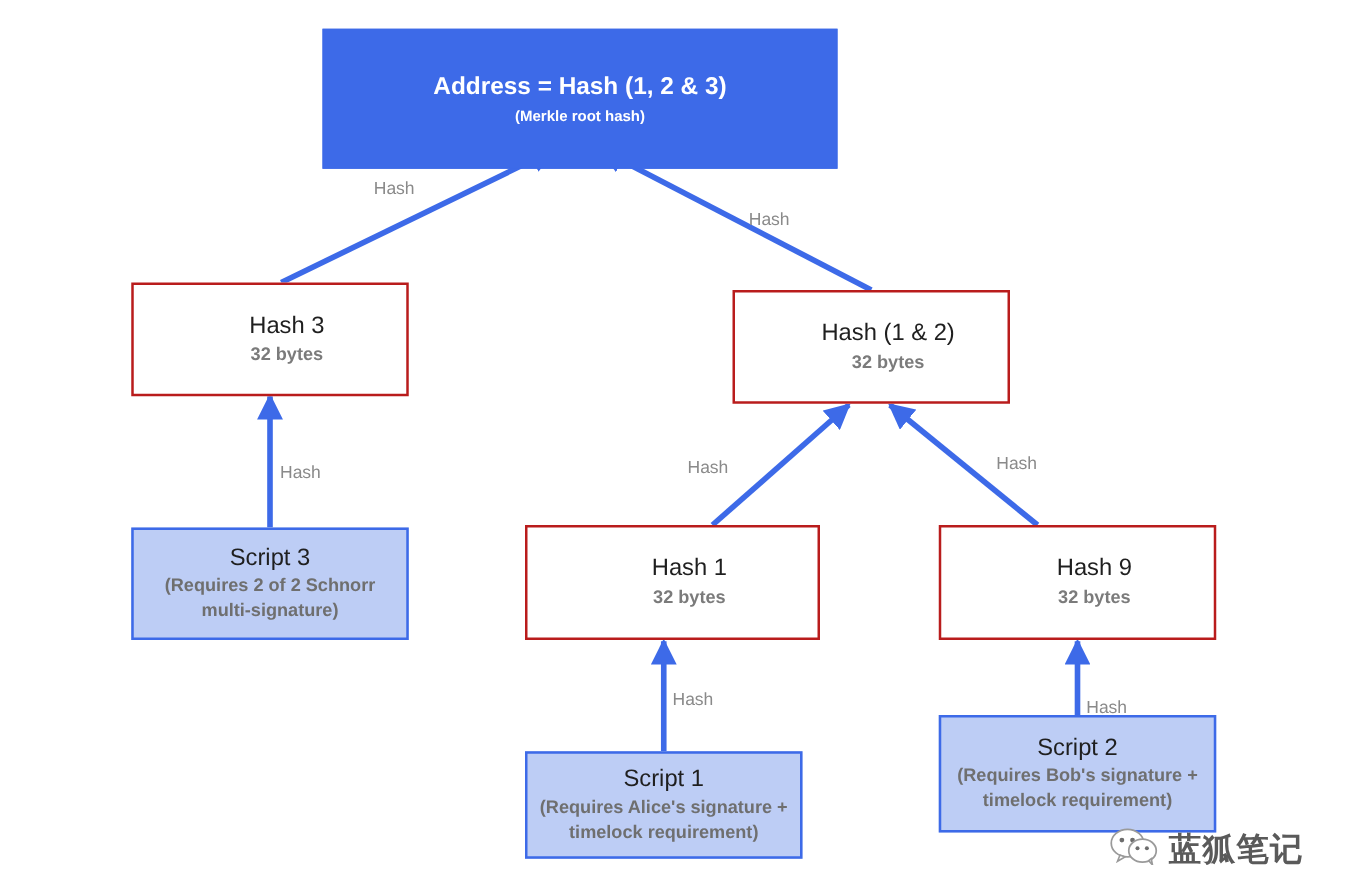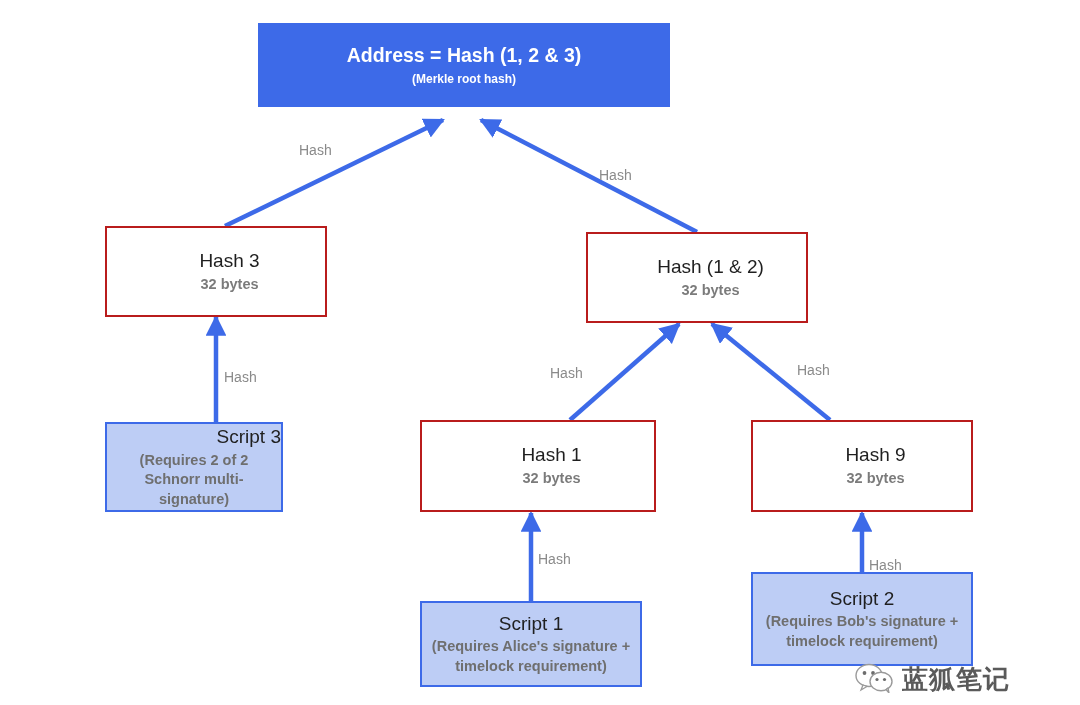--- a/index.html
+++ b/index.html
@@ -138,36 +138,36 @@
   <div class="edge-label" style="left:224px; top:369px;">Hash</div>
 
   <div class="edge-label" style="left:550px; top:365px;">Hash</div>
 
   <div class="edge-label" style="left:797px; top:362px;">Hash</div>
 
   <div class="edge-label" style="left:538px; top:551px;">Hash</div>
 
   <div class="edge-label" style="left:869px; top:557px;">Hash</div>
 
-  <div class="node root" style="left:258px; top:23px; width:412px; height:84px;">
+  <div class="node root" style="left:258px; top:23px; width:412px; height:112px;">
     <div class="title">Address = Hash (1, 2 &amp; 3)</div>
     <div class="sub">(Merkle root hash)</div>
   </div>
 
   <div class="node hash" style="left:105px; top:226px; width:222px; height:91px;">
     <div class="title">Hash 3</div>
     <div class="sub">32 bytes</div>
   </div>
 
   <div class="node hash" style="left:586px; top:232px; width:222px; height:91px;">
     <div class="title">Hash (1 &amp; 2)</div>
     <div class="sub">32 bytes</div>
   </div>
 
-  <div class="node script" style="left:105px; top:422px; width:178px; height:90px;align-items:flex-end;">
+  <div class="node script" style="left:105px; top:422px; width:222px; height:90px;">
     <div class="title">Script 3</div>
     <div class="sub">(Requires 2 of 2 Schnorr multi-signature)</div>
   </div>
 
   <div class="node hash" style="left:420px; top:420px; width:236px; height:92px;">
     <div class="title">Hash 1</div>
     <div class="sub">32 bytes</div>
   </div>
 
   <div class="node hash" style="left:751px; top:420px; width:222px; height:92px;">
@@ -178,21 +178,21 @@
   <div class="node script" style="left:420px; top:601px; width:222px; height:86px;">
     <div class="title">Script 1</div>
     <div class="sub">(Requires Alice's signature + timelock requirement)</div>
   </div>
 
   <div class="node script" style="left:751px; top:572px; width:222px; height:94px;">
     <div class="title">Script 2</div>
     <div class="sub">(Requires Bob's signature + timelock requirement)</div>
   </div>
 
-  <div id="watermark" style="left:855px; top:662px;">
+  <div id="watermark" style="left:888px; top:662px;">
     <span>
       <svg width="40" height="30" viewBox="0 0 40 30" xmlns="http://www.w3.org/2000/svg">
         <ellipse cx="14" cy="12.5" rx="13" ry="11" fill="#ffffff" stroke="#9a9a9a" stroke-width="1.4"></ellipse>
         <path d="M 8 22 L 6 27 L 12 23.5 Z" fill="#ffffff" stroke="#9a9a9a" stroke-width="1.3"></path>
         <circle cx="9.5" cy="10" r="1.9" fill="#6d6d6d"></circle>
         <circle cx="18" cy="10" r="1.9" fill="#6d6d6d"></circle>
         <ellipse cx="26" cy="18.5" rx="11" ry="9.2" fill="#ffffff" stroke="#9a9a9a" stroke-width="1.4"></ellipse>
         <path d="M 31 26.5 L 34 30 L 33 25 Z" fill="#ffffff" stroke="#9a9a9a" stroke-width="1.3"></path>
         <circle cx="22" cy="16.5" r="1.6" fill="#6d6d6d"></circle>
         <circle cx="29.5" cy="16.5" r="1.6" fill="#6d6d6d"></circle>

